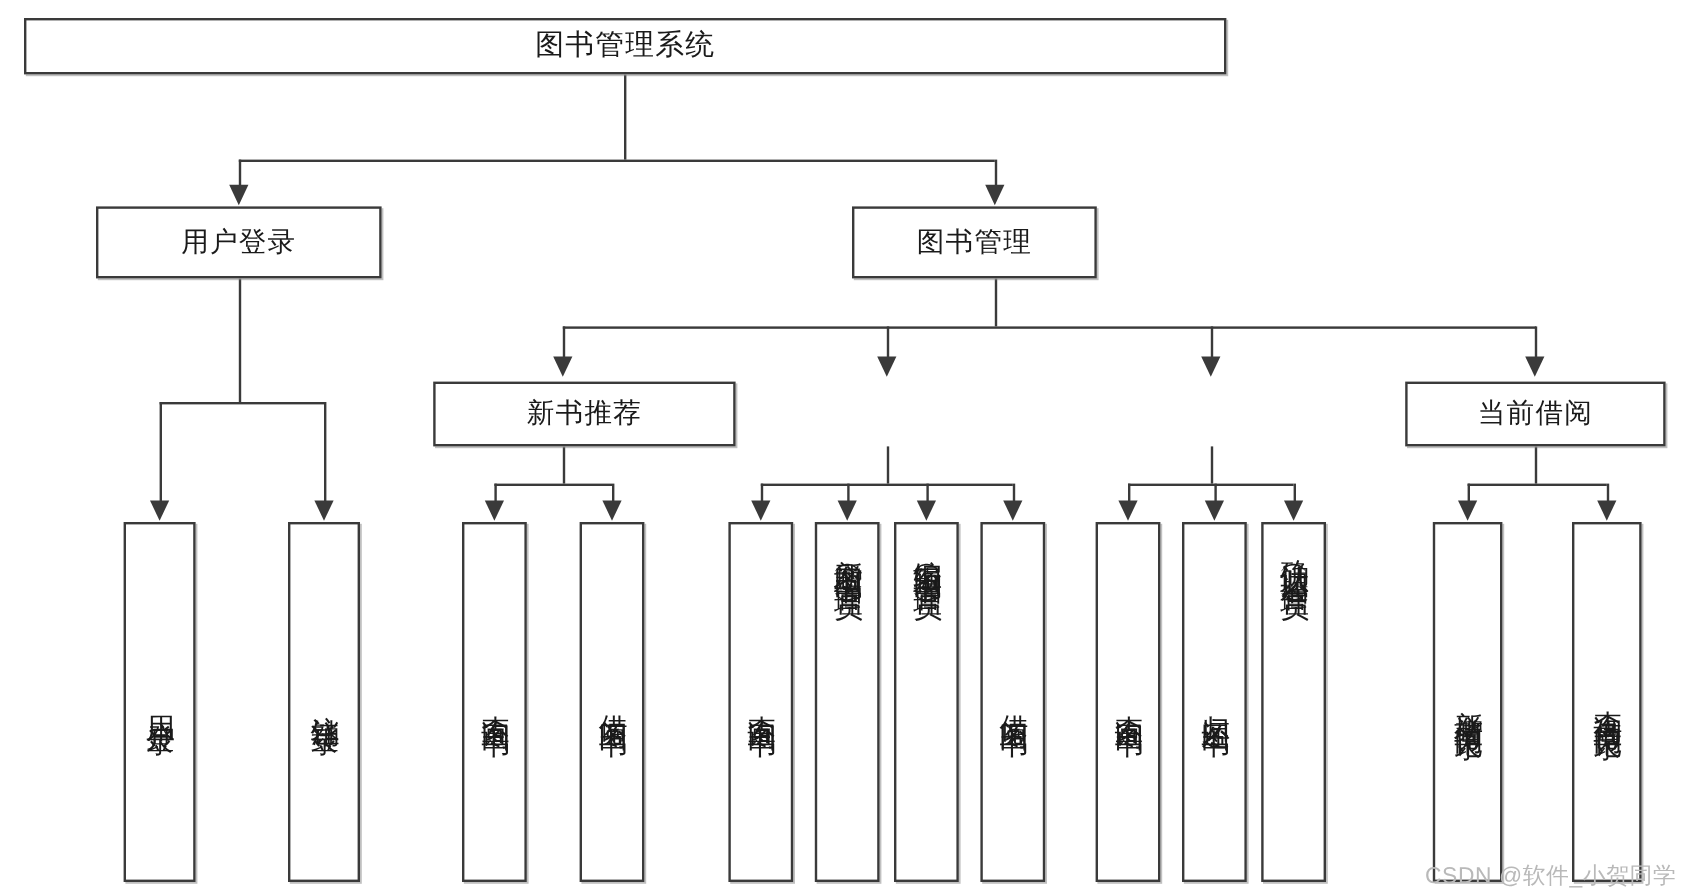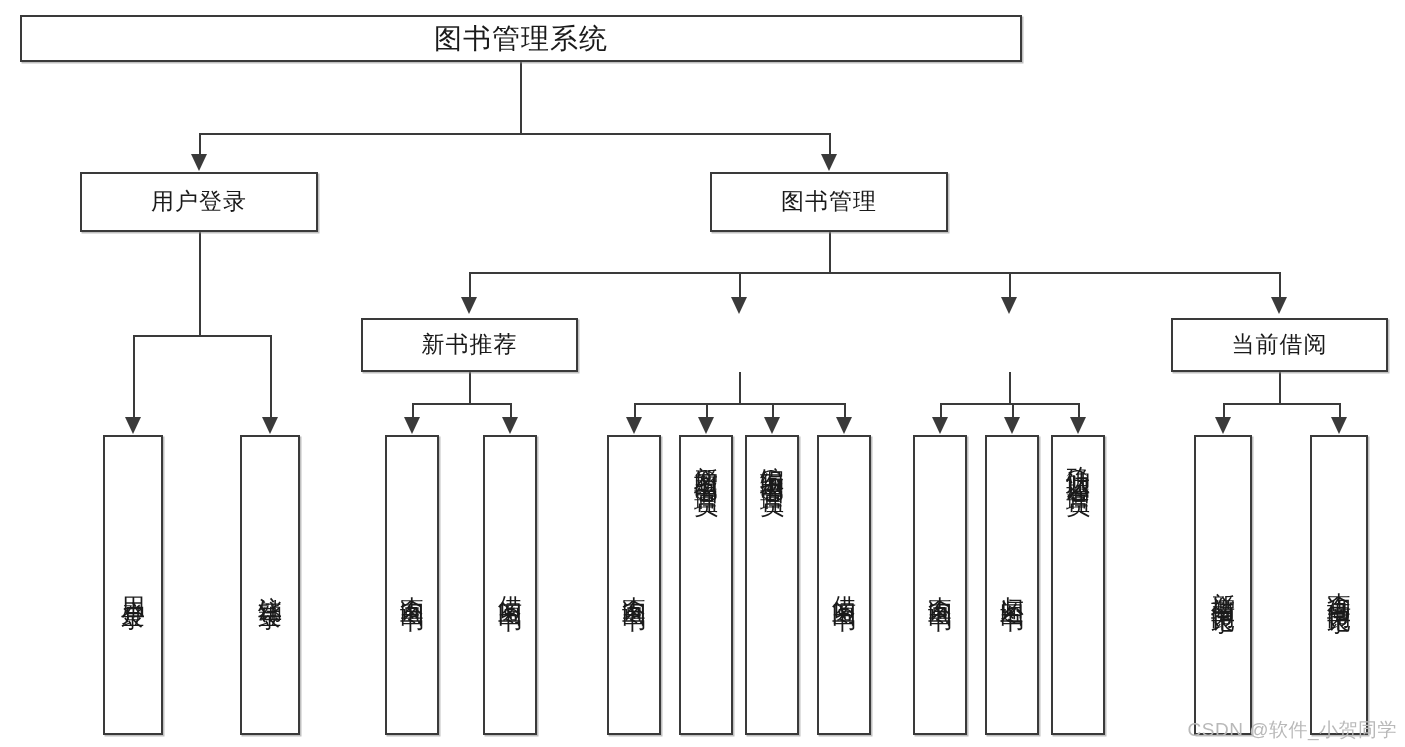--- a/index.html
+++ b/index.html
@@ -29,21 +29,21 @@
     justify-content: center;
     color: #1a1a1a;
     box-shadow: 1.5px 1.5px 0 rgba(140,140,140,0.55);
   }
   .node.horiz {
     font-size: 23px;
     letter-spacing: 1px;
     line-height: 1.2;
   }
   .node.root {
-    font-size: 28px;
+    font-size: 24px;
   }
   
   .node.vert {
     align-items: flex-start;
     justify-content: center;
     padding-top: 10px;
   }
   .node.vert .vtext {
     writing-mode: vertical-rl;
     text-orientation: upright;
@@ -154,23 +154,23 @@
   <div class="vline" style="left:1279px; top:372px; height:31px;"></div>
   <div class="hline" style="left:1223px; top:403px; width:116px;"></div>
   <div class="vline" style="left:1223px; top:403px; height:15px;"></div>
   <div class="arrow" style="left:1215px; top:417px;"></div>
   <div class="vline" style="left:1339px; top:403px; height:15px;"></div>
   <div class="arrow" style="left:1331px; top:417px;"></div>
 
   <div class="node horiz root" style="left:20px; top:15px; width:1002px; height:47px;">图书管理系统</div>
 
   <div class="node horiz" style="left:80px; top:172px; width:238px; height:60px;">用户登录</div>
-  <div class="node horiz" style="left:710px; top:172px; width:238px; height:60px;">图书管理</div>
-
-  <div class="node horiz" style="left:361px; top:318px; width:217px; height:54px;">新书推荐</div>
+  <div class="node horiz" style="left:710px; top:172px; width:204px; height:60px;">图书管理</div>
+
+  <div class="node horiz" style="left:361px; top:318px; width:252px; height:54px;">新书推荐</div>
   <div class="node horiz" style="left:1171px; top:318px; width:217px; height:54px;">当前借阅</div>
 
   <div class="node vert vcenter" style="left:103px; top:435px; width:60px; height:300px;">
     <span class="vtext">用户登录</span>
   </div>
   <div class="node vert vcenter" style="left:240px; top:435px; width:60px; height:300px;">
     <span class="vtext">注销登录</span>
   </div>
 
   <div class="node vert vcenter" style="left:385px; top:435px; width:54px; height:300px;">

